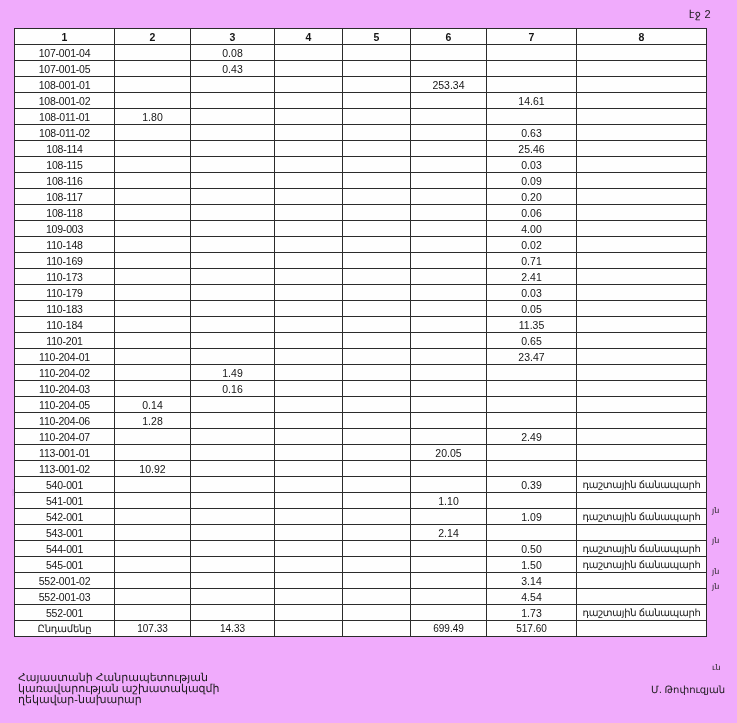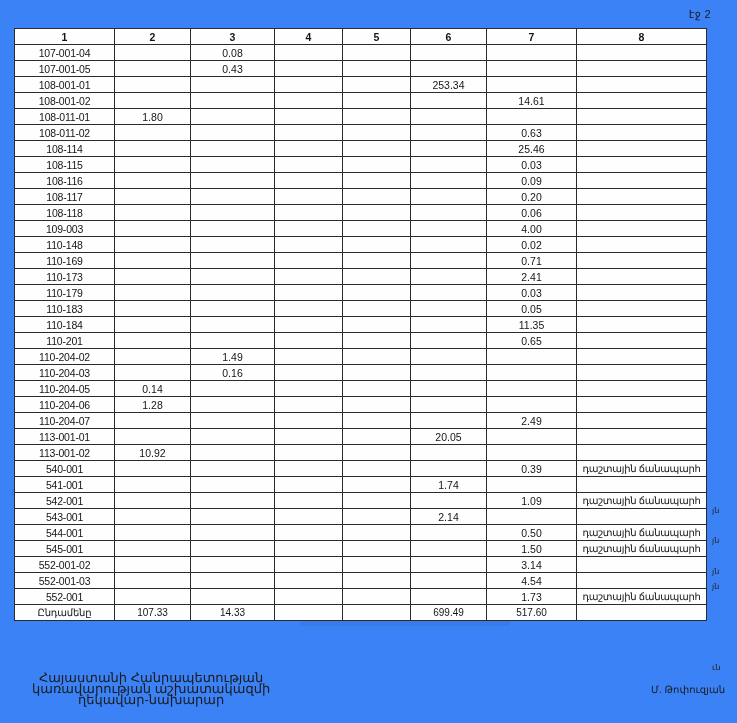--- a/index.html
+++ b/index.html
@@ -11,21 +11,21 @@
     width: 737px;
     height: 723px;
     position: relative;
     font-family: "Liberation Sans", sans-serif;
     color: #111111;
     overflow: hidden;
   }
   .page {
     position: absolute;
     inset: 0;
-    background: #3b82f6;
+    background: #f0abfc;
   }
   .page-num {
     position: absolute;
     top: 8px;
     right: 26px;
     font-size: 11px;
     letter-spacing: 0.3px;
     color: #1a1a1a;
   }
   .table-wrap {
@@ -94,26 +94,25 @@
   }
   .outside-note {
     position: absolute;
     left: 0;
     width: 24px;
     text-align: left;
     white-space: nowrap;
   }
   .footer {
     position: absolute;
-    left: 32px;
+    left: 18px;
     bottom: 18px;
-    font-size: 13px;
+    font-size: 11px;
     line-height: 11px;
     color: #1a1a1a;
-    text-align: center;
   }
   .footer div { white-space: nowrap; }
   .signature {
     position: absolute;
     right: 12px;
     bottom: 28px;
     font-size: 10px;
     color: #1a1a1a;
     white-space: nowrap;
   }
@@ -344,20 +343,30 @@
             <td class="code">110-201</td>
             <td class="num"></td>
             <td class="num"></td>
             <td class="num"></td>
             <td class="num"></td>
             <td class="num"></td>
             <td class="num">0.65</td>
             <td class="note"></td>
           </tr>
           <tr>
+            <td class="code">110-204-01</td>
+            <td class="num"></td>
+            <td class="num"></td>
+            <td class="num"></td>
+            <td class="num"></td>
+            <td class="num"></td>
+            <td class="num">23.47</td>
+            <td class="note"></td>
+          </tr>
+          <tr>
             <td class="code">110-204-02</td>
             <td class="num"></td>
             <td class="num">1.49</td>
             <td class="num"></td>
             <td class="num"></td>
             <td class="num"></td>
             <td class="num"></td>
             <td class="note"></td>
           </tr>
           <tr>
@@ -429,21 +438,21 @@
             <td class="num"></td>
             <td class="num">0.39</td>
             <td class="note">դաշտային ճանապարհ</td>
           </tr>
           <tr>
             <td class="code">541-001</td>
             <td class="num"></td>
             <td class="num"></td>
             <td class="num"></td>
             <td class="num"></td>
-            <td class="num">1.74</td>
+            <td class="num">1.10</td>
             <td class="num"></td>
             <td class="note"></td>
           </tr>
           <tr>
             <td class="code">542-001</td>
             <td class="num"></td>
             <td class="num"></td>
             <td class="num"></td>
             <td class="num"></td>
             <td class="num"></td>

